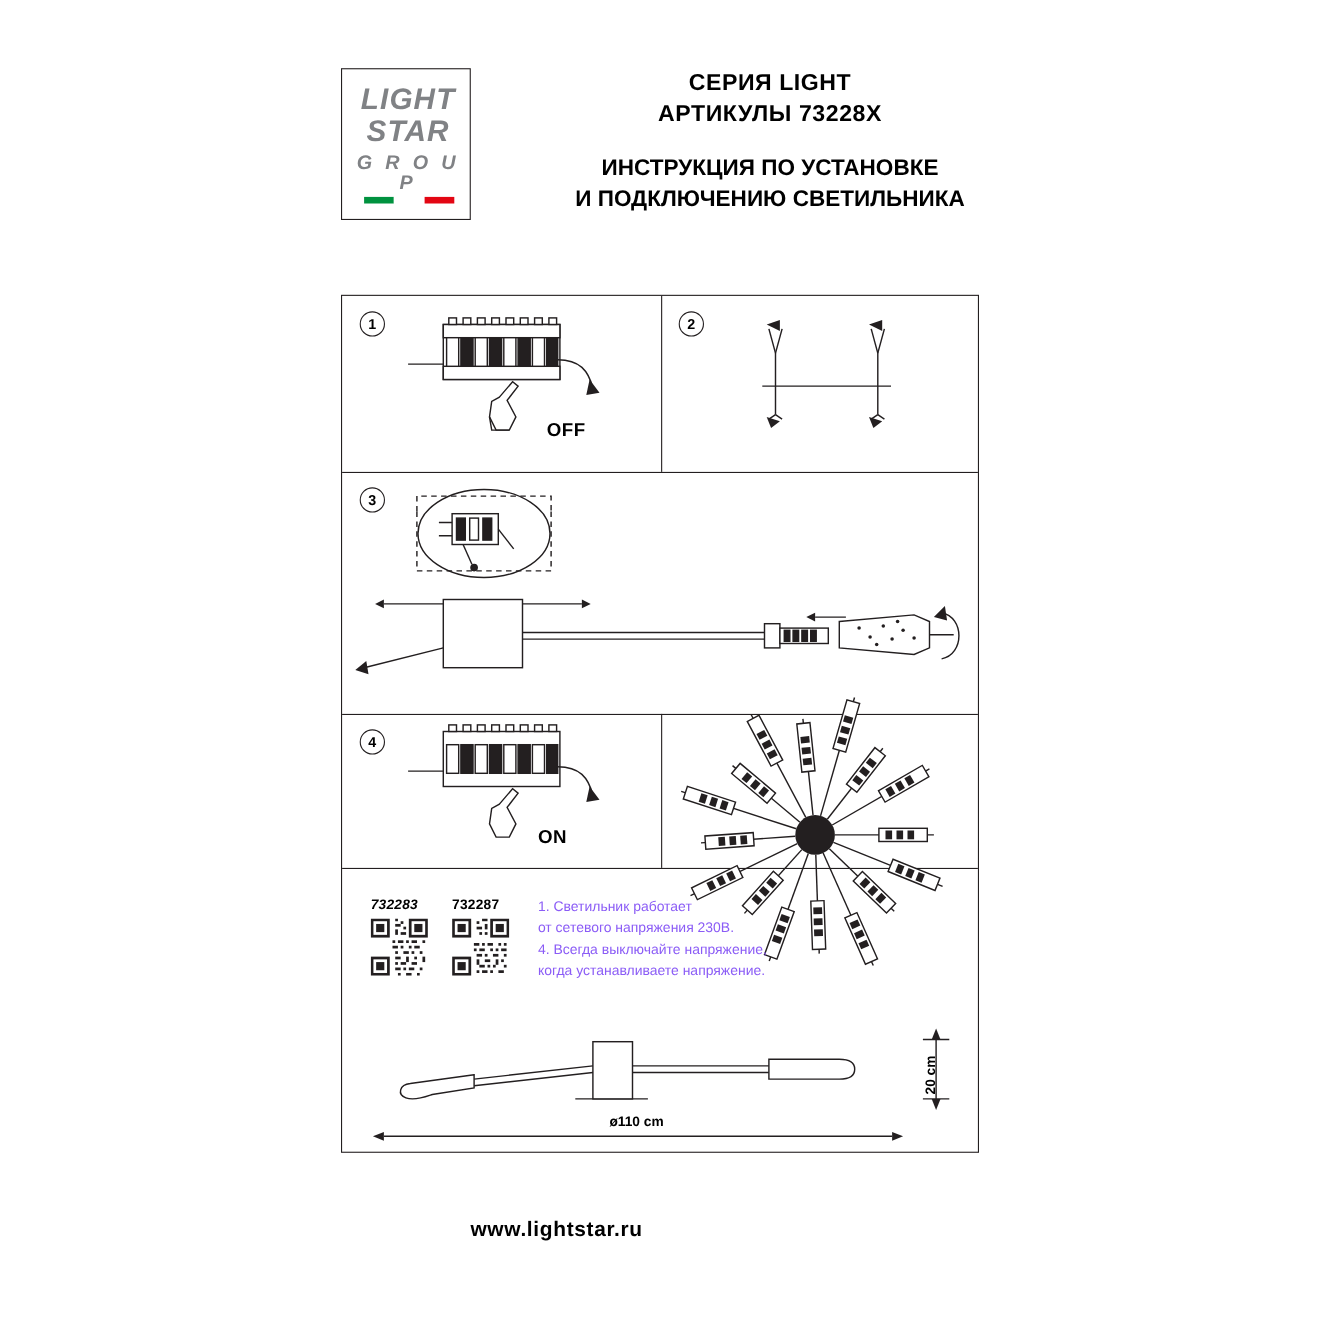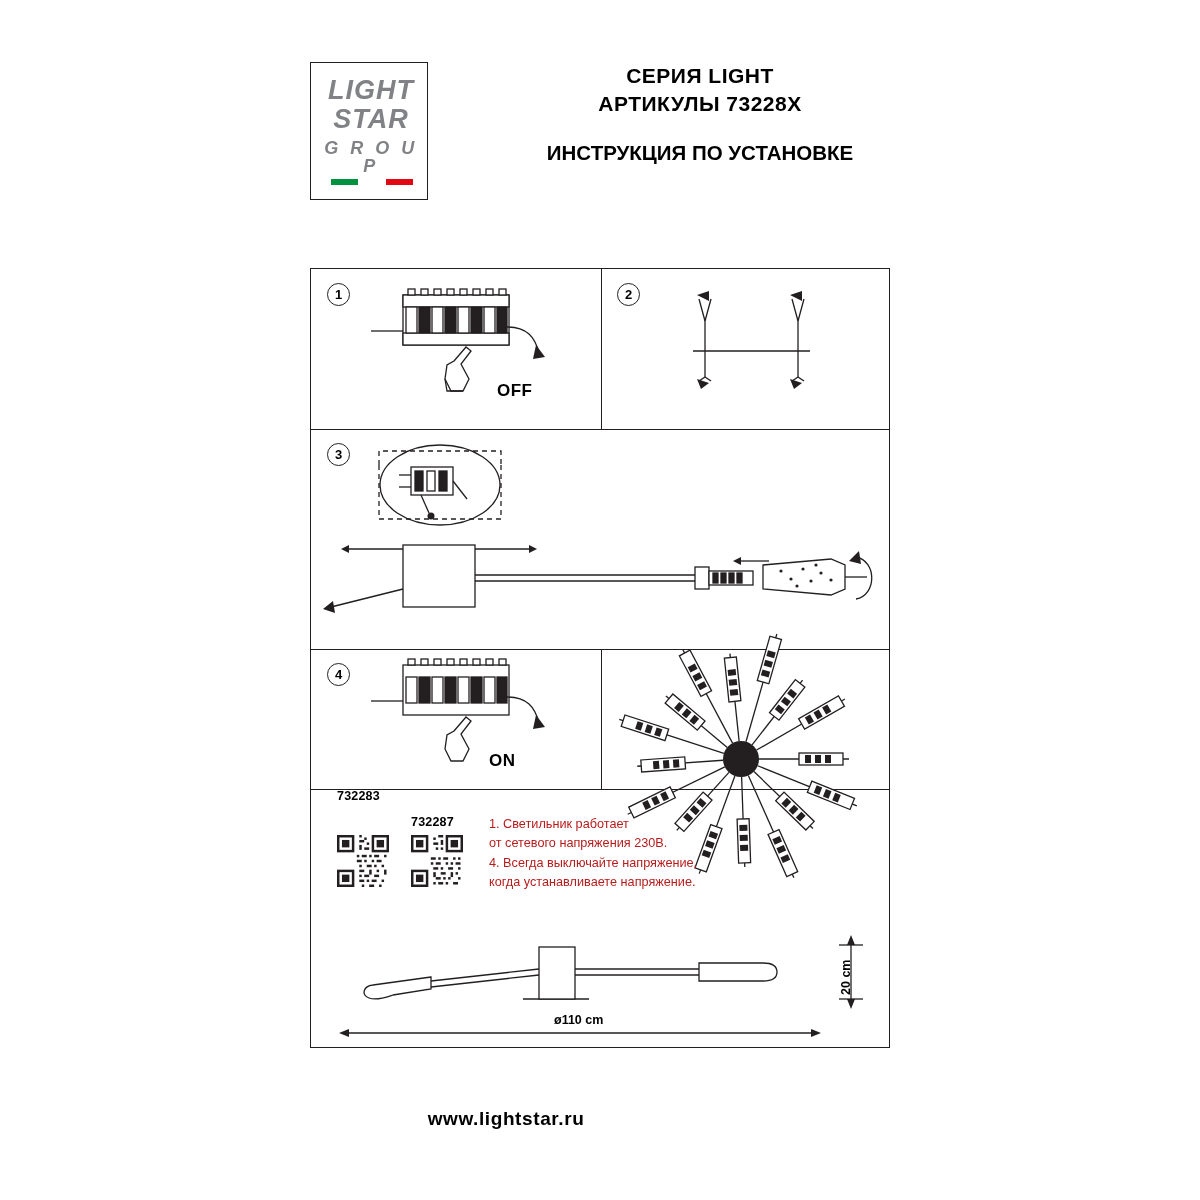--- a/index.html
+++ b/index.html
@@ -149,21 +149,21 @@
     position: absolute;
     font-size: 12.5px;
     font-weight: bold;
     letter-spacing: 0.2px;
   }
 
   .notes {
     position: absolute;
     font-size: 12.7px;
     line-height: 1.52;
-    color: #b91c1c;
+    color: #8b5cf6;
     width: 260px;
   }
 
   .dim-label {
     position: absolute;
     font-size: 12.5px;
     font-weight: bold;
   }
   .dim-vert {
     position: absolute;
@@ -206,20 +206,21 @@
           <i style="background:#ffffff"></i>
           <i style="background:#e30613"></i>
       </div>
     </div>
 
     <div class="title-block">
       <div class="ttl-series">СЕРИЯ LIGHT</div>
       <div class="ttl-art">АРТИКУЛЫ 73228X</div>
       <div class="ttl-instr">
         <div>ИНСТРУКЦИЯ ПО УСТАНОВКЕ</div>
+        <div>И ПОДКЛЮЧЕНИЮ СВЕТИЛЬНИКА</div>
       </div>
     </div>
   </div>
 
   <div class="frame">
 
     <div class="hline" style="top:160px;"></div>
     <div class="hline" style="top:380px;"></div>
     <div class="hline" style="top:520px;"></div>
     <div class="vline" style="left:290px; top:0; height:160px;"></div>
@@ -522,21 +523,21 @@
 
           <line x1="540" y1="676" x2="540" y2="730"></line>
           <polygon points="536,676 540,666 544,676" fill="#231f20" stroke="none"></polygon>
           <polygon points="536,730 540,740 544,730" fill="#231f20" stroke="none"></polygon>
           <line x1="528" y1="676" x2="552" y2="676"></line>
           <line x1="528" y1="730" x2="552" y2="730"></line>
         </g>
       </g>
     </svg>
 
-    <div class="qr-label" style="left:26px; top:520px;">732283</div>
+    <div class="qr-label" style="left:26px; top:546px;font-style:italic;">732283</div>
     <div class="qr-label" style="left:100px; top:546px;">732287</div>
 
     <svg class="qr" style="left:26px; top:566px;" viewBox="0 0 21 21">
       <rect width="21" height="21" fill="#fff"></rect>
       <g fill="#231f20">
         <rect x="0" y="0" width="7" height="7"></rect>
           <rect x="1" y="1" width="5" height="5" fill="#fff"></rect>
           <rect x="2" y="2" width="3" height="3"></rect>
         <rect x="14" y="0" width="7" height="7"></rect>
           <rect x="15" y="1" width="5" height="5" fill="#fff"></rect>

